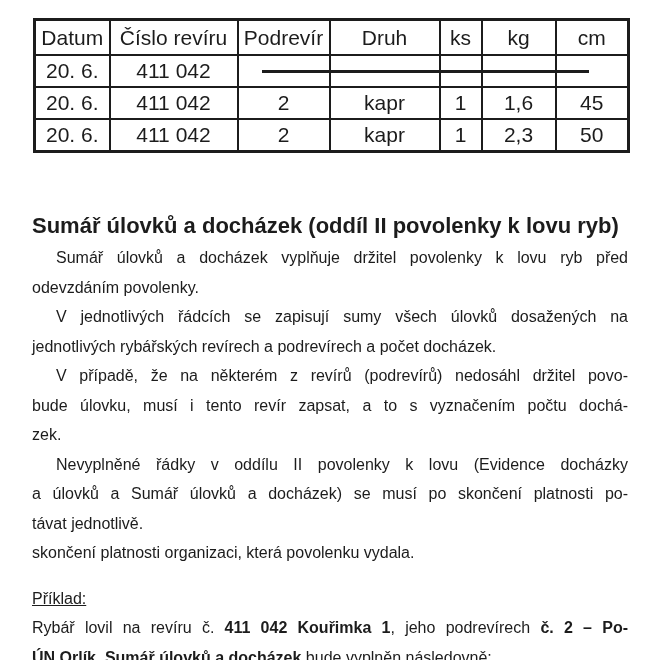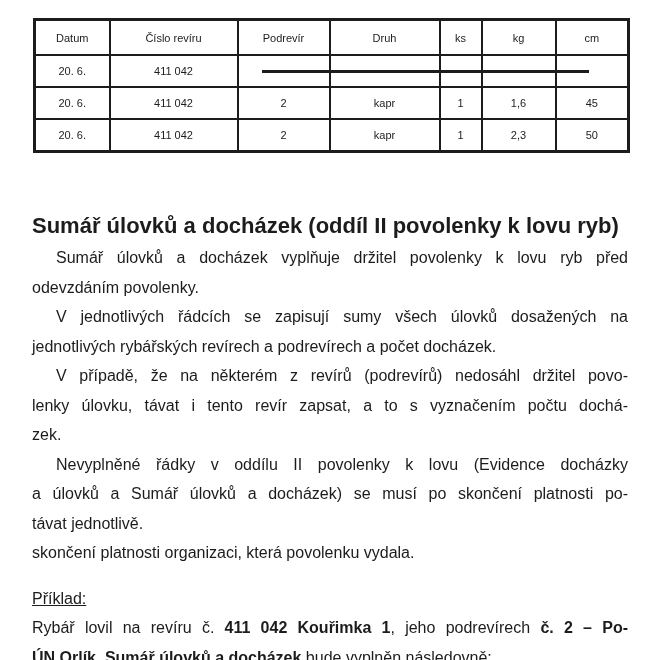--- a/index.html
+++ b/index.html
@@ -11,21 +11,21 @@
   }
   .page { position: relative; width: 660px; height: 660px; background: #fff; }
 
   
   .table-wrap { position: absolute; left: 33px; top: 18px; width: 594px; }
   table.catch {
     border-collapse: collapse;
     width: 100%;
     table-layout: fixed;
     border: 3px solid #1c1c1c;
-    font-size: 11px;
+    font-size: 21px;
     padding-left: 24px;
   }
   table.catch th, table.catch td {
     border: 2px solid #1c1c1c;
     text-align: center;
     vertical-align: middle;
     padding: 0;
     font-weight: normal;
     white-space: nowrap;
     overflow: hidden;
@@ -121,21 +121,21 @@
   <div class="content">
     <h1 class="heading">Sumář úlovků a docházek (oddíl II povolenky k lovu ryb)</h1>
 
     <div class="line jl indent">Sumář úlovků a docházek vyplňuje držitel povolenky k lovu ryb před</div>
     <div class="line">odevzdáním povolenky.</div>
 
     <div class="line jl indent">V jednotlivých řádcích se zapisují sumy všech úlovků dosažených na</div>
     <div class="line">jednotlivých rybářských revírech a podrevírech a počet docházek.</div>
 
     <div class="line jl indent">V případě, že na některém z revírů (podrevírů) nedosáhl držitel povo-</div>
-    <div class="line jl">lenky úlovku, távat i tento revír zapsat, a to s vyznačením počtu dochá-</div>
+    <div class="line jl">bude úlovku, musí i tento revír zapsat, a to s vyznačením počtu dochá-</div>
     <div class="line">zek.</div>
 
     <div class="line jl indent">Nevyplněné řádky v oddílu II povolenky k lovu (Evidence docházky</div>
     <div class="line jl">a úlovků a Sumář úlovků a docházek) se musí po skončení platnosti po-</div>
     <div class="line">távat jednotlivě.</div>
 
     <div class="line">skončení platnosti organizaci, která povolenku vydala.</div>
 
     <div class="line example-label">Příklad:</div>
 

